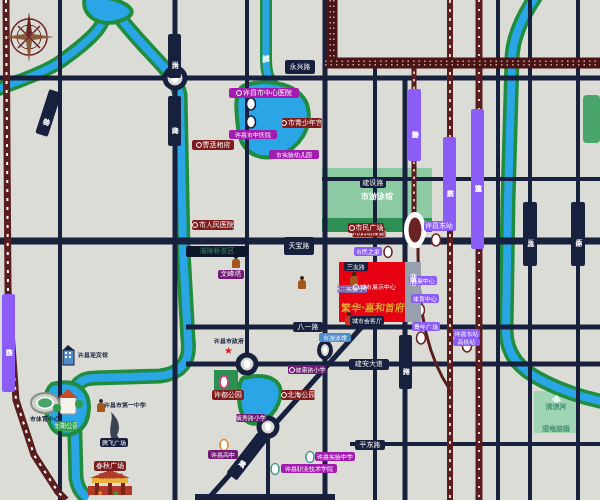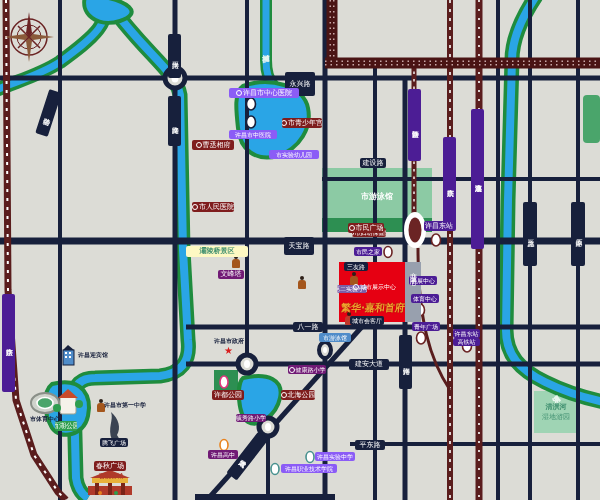--- a/index.html
+++ b/index.html
@@ -3,28 +3,28 @@
 <meta charset="utf-8">
 <style>
   html,body{margin:0;padding:0}
   #stage{position:relative;width:600px;height:500px;background:#dcdcd6;overflow:hidden;font-family:"DejaVu Sans",sans-serif}
   #stage svg{position:absolute;left:0;top:0;z-index:1}
   .lbl{position:absolute;display:flex;align-items:center;justify-content:center;gap:1px;
        font-size:7px;line-height:1;color:#fff;border-radius:2px;white-space:nowrap;overflow:hidden;
        box-sizing:border-box;z-index:6;padding:1px 1px;font-family:"DejaVu Sans",sans-serif}
   .v{writing-mode:vertical-rl;text-orientation:upright;padding:2px 1px}
   .navy{background:#17203c}
-  .teal{background:#8b5cf6}
+  .teal{background:#a21caf}
   .pink{background:#7f1d1d}
   .orange{background:#701a75}
-  .maroon{background:#4c1d95}
+  .maroon{background:#8b5cf6}
   .purple{background:#7b5ea7}
   .blue{background:#4f8cc9}
   .green{background:#2e9e4f}
-  .palegreen{background:#fef9c3;color:#3f8f6f;font-weight:bold}
+  .palegreen{background:#0f172a;color:#3f8f6f;font-weight:normal}
   .plain{background:none;color:#17203c;font-weight:bold}
   .whitetx{background:none;color:#fff}
   .rivertx{background:none;color:#eaf6ef;font-weight:bold}
   .dot{display:inline-block;width:4px;height:4px;border:1px solid #fff;border-radius:50%;flex:0 0 auto}
   .figure{position:absolute;z-index:5;width:9px}
   .f-head{width:4px;height:4px;border-radius:50%;background:#2e2018;margin:0 auto}
   .f-body{width:8px;height:9px;border-radius:3px 3px 1px 1px;background:#a4561c;margin:0 auto}
   .goldname{position:absolute;z-index:7;color:#f0a32c;font-weight:bold;font-size:10px;
             transform:skewX(-6deg);white-space:nowrap;text-shadow:0 0 1px #7a1010}
   .strip-tx{position:absolute;z-index:7;writing-mode:vertical-rl;text-orientation:upright;
@@ -175,43 +175,43 @@
   <div class="strip-tx" style="left:408px;top:267px">商业中心</div>
   <div class="lbl whitetx" style="left:352px;top:283px;font-size:6px;z-index:7">
     <span class="dot"></span>
     <span>城市展示中心</span>
   </div>
   <div class="goldname" style="left:341px;top:301px">繁华·嘉和首府</div>
 
   <div class="lbl navy v" style="left:168px;top:34px;width:13px;height:44px">兴平路</div>
   <div class="lbl navy v" style="left:168px;top:96px;width:13px;height:50px">文峰路</div>
   <div class="lbl navy v" style="left:42px;top:90px;width:13px;height:46px;transform:rotate(18deg)">劳动路</div>
-  <div class="lbl navy" style="left:285px;top:72px;width:30px;height:24px">永兴路</div>
+  <div class="lbl navy" style="left:285px;top:60px;width:30px;height:14px">永兴路</div>
   <div class="lbl navy" style="left:284px;top:237px;width:30px;height:18px">天宝路</div>
-  <div class="lbl navy" style="left:360px;top:158px;width:26px;height:10px">建设路</div>
+  <div class="lbl navy" style="left:360px;top:178px;width:26px;height:10px">建设路</div>
   <div class="lbl navy v" style="left:523px;top:202px;width:14px;height:64px">玉兰路</div>
   <div class="lbl navy v" style="left:571px;top:202px;width:14px;height:64px">中原路</div>
   <div class="lbl navy v" style="left:399px;top:335px;width:13px;height:54px">许州路</div>
   <div class="lbl navy" style="left:293px;top:322px;width:30px;height:10px">八一路</div>
   <div class="lbl navy" style="left:349px;top:359px;width:40px;height:11px">建安大道</div>
   <div class="lbl navy" style="left:355px;top:440px;width:30px;height:10px">平东路</div>
   <div class="lbl navy v" style="left:241px;top:430px;width:13px;height:52px;transform:rotate(38deg)">魏武大道</div>
   <div class="lbl navy" style="left:344px;top:262px;width:24px;height:9px;font-size:6px">三友路</div>
 
   <div class="lbl maroon v" style="left:2px;top:294px;width:13px;height:98px">京广铁路</div>
   <div class="lbl maroon v" style="left:443px;top:137px;width:13px;height:94px">京广高铁</div>
   <div class="lbl maroon v" style="left:471px;top:109px;width:13px;height:140px">京港澳高速</div>
   <div class="lbl maroon v" style="left:408px;top:89px;width:13px;height:72px">新许铁路</div>
 
   <div class="lbl rivertx v" style="left:259px;top:25px;width:12px;height:48px">护城河</div>
   <div class="lbl rivertx v" style="left:544px;top:373px;width:12px;height:40px;transform:rotate(-38deg)">清潩河</div>
 
   <div class="lbl whitetx" style="left:350px;top:191px;width:54px;height:12px;font-size:8px;font-weight:bold">市游泳馆</div>
   <div class="lbl" style="left:537px;top:403px;width:38px;height:9px;background:none;color:#3f8f6f;font-weight:bold">清潩河</div>
-  <div class="lbl" style="left:537px;top:413px;width:38px;height:9px;background:none;color:#3f8f6f;font-weight:normal">湿地游园</div>
+  <div class="lbl" style="left:537px;top:425px;width:38px;height:9px;background:none;color:#3f8f6f;font-weight:bold">湿地游园</div>
   <div class="lbl palegreen" style="left:186px;top:246px;width:62px;height:11px">灞陵桥景区</div>
   <div class="lbl pink" style="left:212px;top:390px;width:32px;height:10px">许都公园</div>
   <div class="lbl green" style="left:55px;top:421px;width:22px;height:10px">西湖公园</div>
 
   <div class="lbl maroon" style="left:424px;top:221px;width:30px;height:10px">许昌东站</div>
   <div class="lbl maroon" style="left:409px;top:276px;width:28px;height:9px;font-size:6px">会展中心</div>
   <div class="lbl maroon" style="left:411px;top:294px;width:28px;height:9px;font-size:6px">体育中心</div>
   <div class="lbl maroon" style="left:412px;top:322px;width:28px;height:9px;font-size:6px">青年广场</div>
   <div class="lbl maroon" style="left:354px;top:247px;width:28px;height:9px;font-size:6px">市民之家</div>
   <div class="lbl maroon" style="left:453px;top:329px;width:27px;height:9px;font-size:6px">许昌东站</div>
@@ -226,21 +226,21 @@
   <div class="lbl teal" style="left:315px;top:452px;width:40px;height:9px;font-size:6px">许昌实验中学</div>
   <div class="lbl teal" style="left:281px;top:464px;width:56px;height:9px;font-size:6px">许昌职业技术学院</div>
   <div class="lbl pink" style="left:282px;top:118px;width:40px;height:10px">
       <span class="dot"></span>
       <span>市青少年宫</span>
     </div>
   <div class="lbl pink" style="left:192px;top:140px;width:42px;height:10px">
       <span class="dot"></span>
       <span>曹丞相府</span>
     </div>
-  <div class="lbl pink" style="left:192px;top:202px;width:42px;height:10px">
+  <div class="lbl pink" style="left:192px;top:220px;width:42px;height:10px">
       <span class="dot"></span>
       <span>市人民医院</span>
     </div>
   <div class="lbl pink" style="left:94px;top:461px;width:32px;height:10px">春秋广场</div>
   <div class="lbl pink" style="left:352px;top:228px;width:34px;height:9px;font-size:6px">
       <span class="dot"></span>
       <span>市妇幼保健院</span>
     </div>
   <div class="lbl pink" style="left:281px;top:390px;width:34px;height:10px">
       <span class="dot"></span>

